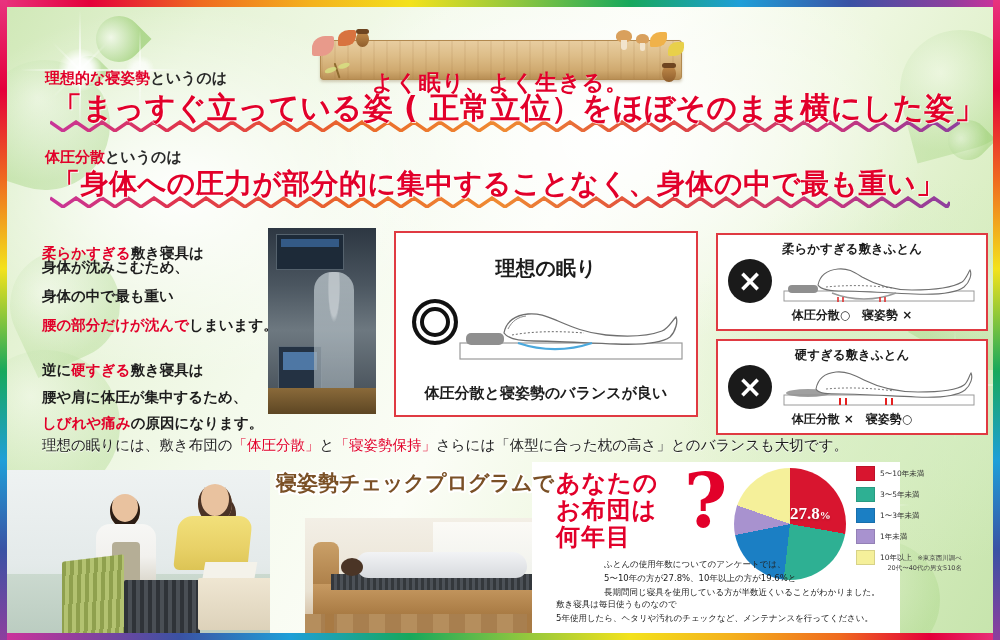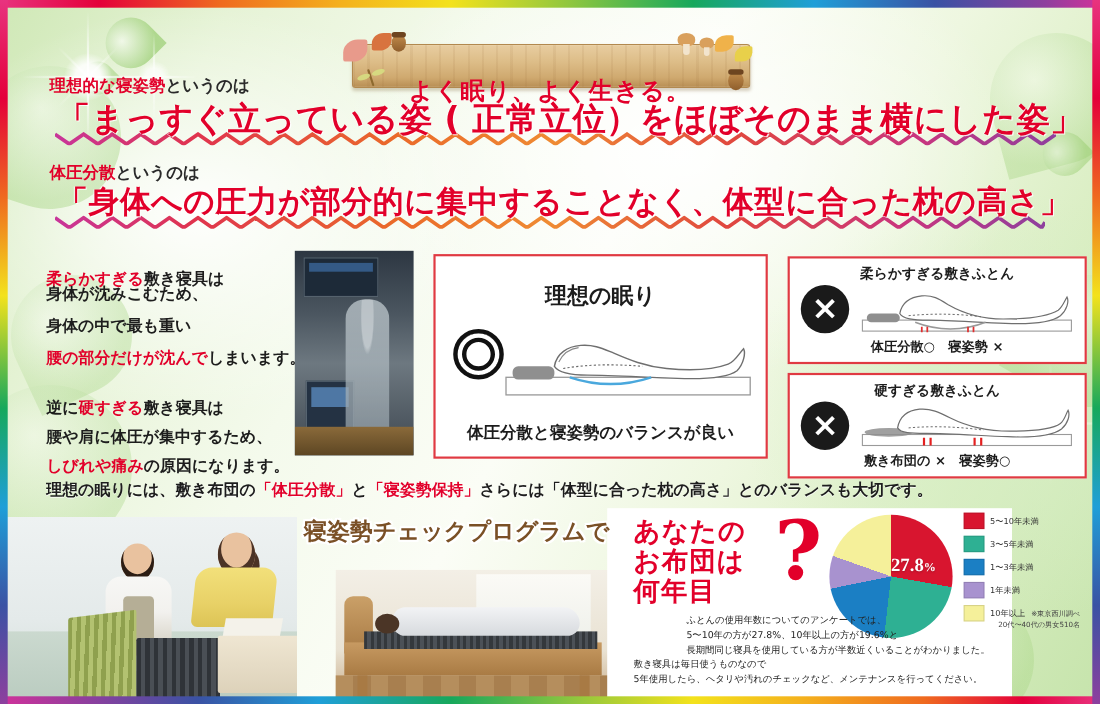--- a/index.html
+++ b/index.html
@@ -130,21 +130,21 @@
   .dbox-main .caption{bottom:12px;font-size:15px;}
   .dbox-soft .caption,.dbox-hard .caption{bottom:5px;font-size:12px;}
   .mark-good{position:absolute;left:16px;top:66px;width:38px;height:38px;border-radius:50%;
     border:4px solid #111;box-shadow:inset 0 0 0 4px #fff, inset 0 0 0 8px #111;}
   .mark-bad{position:absolute;left:10px;top:24px;width:44px;height:44px;border-radius:50%;background:#1a1a1a;
     display:flex;align-items:center;justify-content:center;color:#fff;font-size:30px;font-weight:bold;line-height:1;}
   .fig{position:absolute;}
   .fig svg{display:block;}
 
   
-  .summary{position:absolute;left:42px;top:436px;z-index:26;font-size:14.5px;font-weight:bold;color:#1d1d1d;white-space:nowrap;
+  .summary{position:absolute;left:42px;top:436px;z-index:26;font-size:14.5px;font-weight:normal;color:#1d1d1d;white-space:nowrap;
     text-shadow:0 1px 0 rgba(255,255,255,.8);}
   .summary .hl{color:#e2002a;}
 
   
   .photo-left{position:absolute;left:0px;top:470px;width:270px;height:170px;z-index:14;overflow:hidden;}
   .photo-left .room{position:absolute;inset:0;background:linear-gradient(180deg,#eef2f2 0%,#e4eaea 55%,#cfdcd6 100%);}
   .photo-left .floorline{position:absolute;left:0;top:104px;width:100%;height:66px;background:linear-gradient(180deg,#cbd9cf,#b9cbbf);}
   .pad{position:absolute;border-radius:2px;}
   .pad.green{left:62px;top:88px;width:62px;height:80px;
     background:repeating-linear-gradient(92deg,#8fa04e 0 4px,#b3c271 4px 8px);transform:skewY(-7deg);}
@@ -167,21 +167,21 @@
   .photo-mid .sleeperhead{position:absolute;left:36px;top:40px;width:22px;height:18px;border-radius:50%;background:#4b3526;}
   .photo-mid .leg{position:absolute;top:96px;width:9px;height:26px;background:#a87a44;}
   .photo-mid .floorw{position:absolute;left:0;top:96px;width:100%;height:26px;
     background:repeating-linear-gradient(90deg,#b58e5d 0 16px,#a87f4f 16px 32px);}
 
   .bigtitle{position:absolute;left:270px;top:470px;width:290px;z-index:22;text-align:center;
     font-size:21px;font-weight:bold;line-height:1.25;color:#7a5026;
     text-shadow:2px 0 0 #fff,-2px 0 0 #fff,0 2px 0 #fff,0 -2px 0 #fff,1.5px 1.5px 0 #fff,-1.5px 1.5px 0 #fff,1.5px -1.5px 0 #fff,-1.5px -1.5px 0 #fff;}
 
   
-  .survey{position:absolute;left:552px;top:462px;width:368px;height:172px;z-index:20;background:#ffffff;}
+  .survey{position:absolute;left:532px;top:462px;width:368px;height:172px;z-index:20;background:#ffffff;}
   .survey .q{position:absolute;left:24px;top:8px;font-size:24px;font-weight:bold;color:#e2002a;line-height:1.12;letter-spacing:1px;}
   .qmark{position:absolute;left:152px;top:6px;font-size:74px;line-height:.9;font-weight:bold;color:#e2002a;font-family:"DejaVu Serif","Liberation Serif",serif;}
   .survey .body{position:absolute;left:24px;top:96px;font-size:8.5px;line-height:1.62;color:#222;white-space:pre-line;margin-left:48px;}
   .survey .body2{position:absolute;left:24px;top:136px;font-size:8.5px;line-height:1.62;color:#222;white-space:pre-line;}
   .pie-wrap{position:absolute;left:202px;top:6px;width:120px;height:120px;font-family:Liberation Serif, serif;}
   .pie{position:absolute;left:0;top:0;width:112px;height:112px;border-radius:50%;}
   .pie-label{position:absolute;left:56px;top:36px;font-size:17px;font-weight:bold;color:#fff;text-shadow:0 1px 2px rgba(0,0,0,.25);}
   .pie-label .pct{font-size:11px;}
   .legend{position:absolute;left:324px;top:4px;width:100px;}
   .legend-row{display:flex;align-items:center;margin-bottom:6px;}
@@ -289,21 +289,21 @@
         <stop offset="100%" stop-color="#8e3f9e"></stop>
           </linearGradient>
         </defs>
       <path d="M0,2 L13,11 L26,2 L39,11 L52,2 L65,11 L78,2 L91,11 L104,2 L117,11 L130,2 L143,11 L156,2 L169,11 L182,2 L195,11 L208,2 L221,11 L234,2 L247,11 L260,2 L273,11 L286,2 L299,11 L312,2 L325,11 L338,2 L351,11 L364,2 L377,11 L390,2 L403,11 L416,2 L429,11 L442,2 L455,11 L468,2 L481,11 L494,2 L507,11 L520,2 L533,11 L546,2 L559,11 L572,2 L585,11 L598,2 L611,11 L624,2 L637,11 L650,2 L663,11 L676,2 L689,11 L702,2 L715,11 L728,2 L741,11 L754,2 L767,11 L780,2 L793,11 L806,2 L819,11 L832,2 L845,11 L858,2 L871,11 L884,2 L897,11 L910,2" fill="none" stroke="url(#zg1)" stroke-width="3.4"></path>
     </svg>
   </div>
 
   <div class="lead lead-2">
     <span class="hl">体圧分散</span><span>というのは</span>
   </div>
-  <div class="headline headline-2">「身体への圧力が部分的に集中することなく、体型に合った枕の高さ」</div>
+  <div class="headline headline-2">「身体への圧力が部分的に集中することなく、身体の中で最も重い」</div>
   <div class="zig" style="left:50px;top:196px;width:900px;">
     <svg viewBox="0 0 900 12" preserveAspectRatio="none">
       <defs>
           <linearGradient id="zg2" x1="0" y1="0" x2="1" y2="0">
         <stop offset="0%" stop-color="#c8359a"></stop>
             <stop offset="14%" stop-color="#e0344e"></stop>
         <stop offset="34%" stop-color="#ea6a2a"></stop>
             <stop offset="50%" stop-color="#ef8b33"></stop>
         <stop offset="68%" stop-color="#e0473f"></stop>
             <stop offset="86%" stop-color="#c9357e"></stop>
@@ -385,21 +385,21 @@
         <path d="M36,28 C38,17 46,12 56,11 C66,10 74,14 84,19 C98,26 116,31 138,31 C158,31 176,30 184,24 C188,21 189,15 191,12 C193,16 191,24 185,29 C177,35 158,37 136,36 C110,35 82,33 62,33 C48,33 39,33 36,28 Z" fill="#ffffff" stroke="#6f6f6f" stroke-width="1.1"></path>
         <path d="M46,28 C68,26 92,27 114,30" fill="none" stroke="#6a6a6a" stroke-width=".9" stroke-dasharray="2 2"></path>
         <g stroke="#e42020" stroke-width="2">
           <line x1="60" y1="37" x2="60" y2="44"></line>
             <line x1="66" y1="37" x2="66" y2="44"></line>
           <line x1="106" y1="37" x2="106" y2="44"></line>
             <line x1="112" y1="37" x2="112" y2="44"></line>
         </g>
       </svg>
     </div>
-    <div class="caption">敷き布団の ×　寝姿勢○</div>
+    <div class="caption">体圧分散 ×　寝姿勢○</div>
   </div>
 
   <div class="summary">
     <span>理想の眠りには、敷き布団の</span><span class="hl">「体圧分散」</span><span>と</span><span class="hl">「寝姿勢保持」</span><span>さらには「体型に合った枕の高さ」とのバランスも大切です。</span>
   </div>
 
   <div class="photo-left">
     <div class="room"></div>
     <div class="floorline"></div>
     <div class="person" style="left:92px;top:24px;width:70px;height:100px;">

